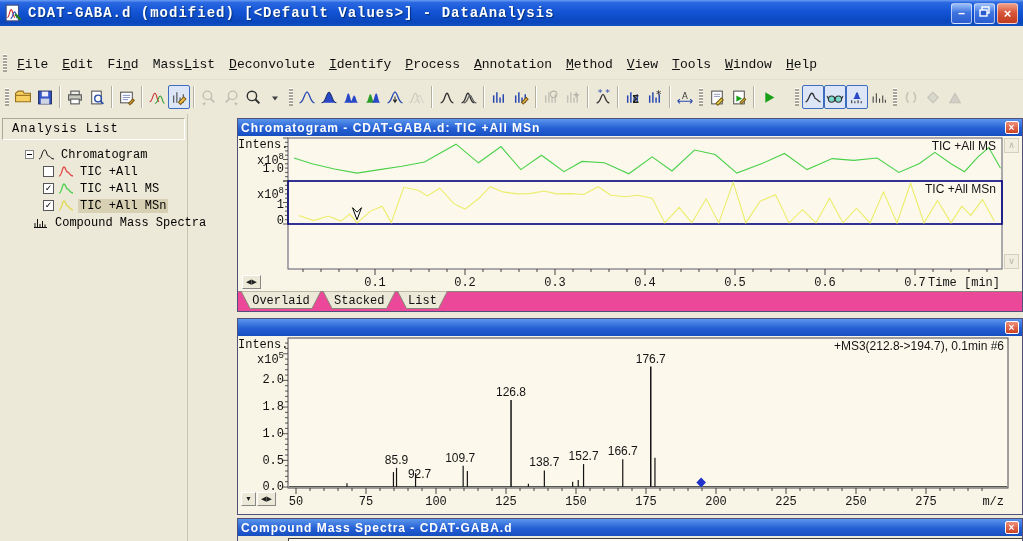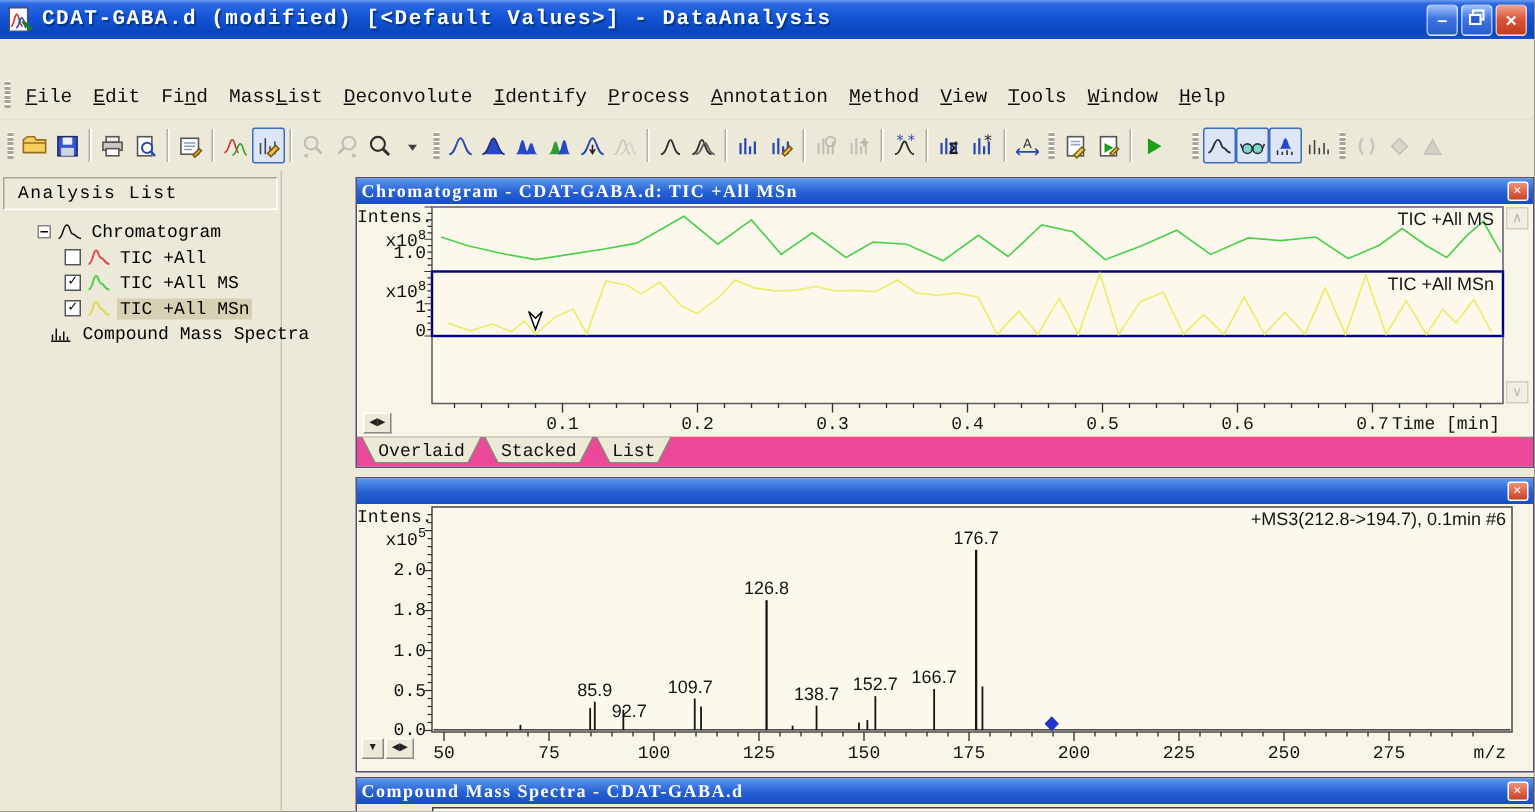--- a/index.html
+++ b/index.html
@@ -63,21 +63,21 @@
   .tlabel { padding:0 2px; }
   .tlabel.selected { background:#d8d0b2; }
   
   .mdiwin { position:absolute; left:237px; width:786px; border:1px solid #50507a; background:#f8f5e6; }
   #win-chrom { top:118px; height:194px; }
   #win-mass  { top:318px; height:197px; }
   #win-comp  { top:518px; height:40px; }
   .cwtitle {
     height:17px; display:flex; align-items:center; padding:0 3px;
     background: linear-gradient(180deg,#5a96ec 0%, #2560d4 55%, #164ec0 100%);
-    color:#fff; font-weight:bold; font-family:Liberation Serif, serif; font-size:12px; letter-spacing:1px; white-space:nowrap;
+    color:#fff; font-weight:bold; font-family:Liberation Sans, sans-serif; font-size:12px; letter-spacing:1px; white-space:nowrap;
   }
   .cwclose {
     margin-left:auto; width:14px; height:13px; border:1px solid #fff; border-radius:2px;
     background: linear-gradient(180deg,#f09078,#cc4026);
     color:#fff; font-size:10px; line-height:11px; text-align:center; font-weight:bold;
   }
   .cwcontent { position:relative; background:#f8f5e6;text-decoration:underline; }
   #chrom-content { height:155px; }
   #mass-content  { height:178px; }
   .ylab { position:absolute; left:0; width:46px; text-align:right; font-family:"Liberation Mono", monospace; font-size:12px; color:#101010; line-height:12px; }

